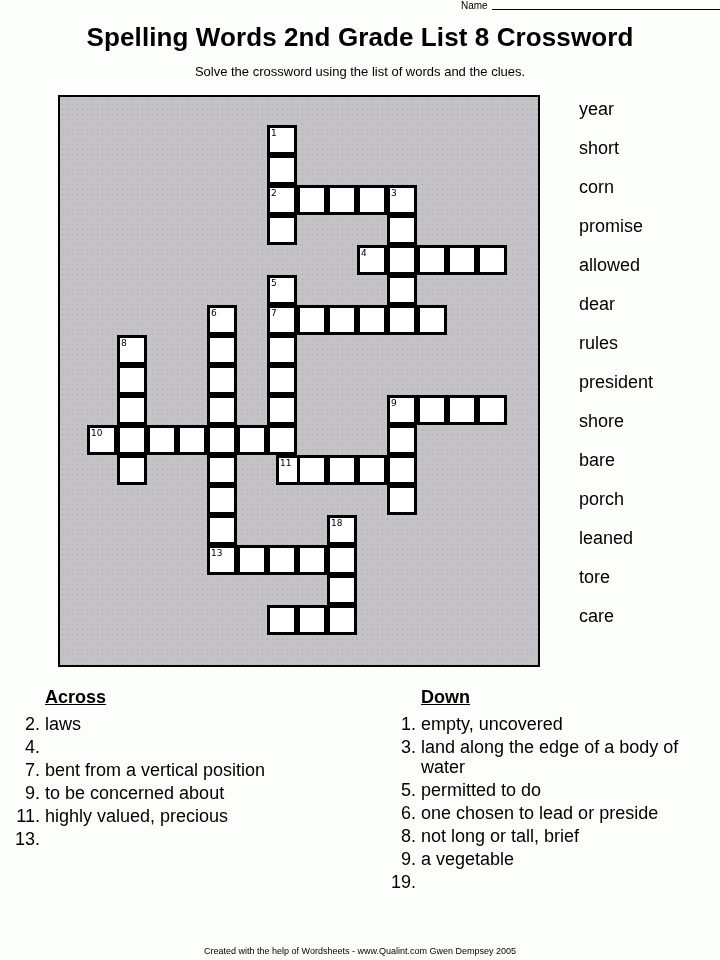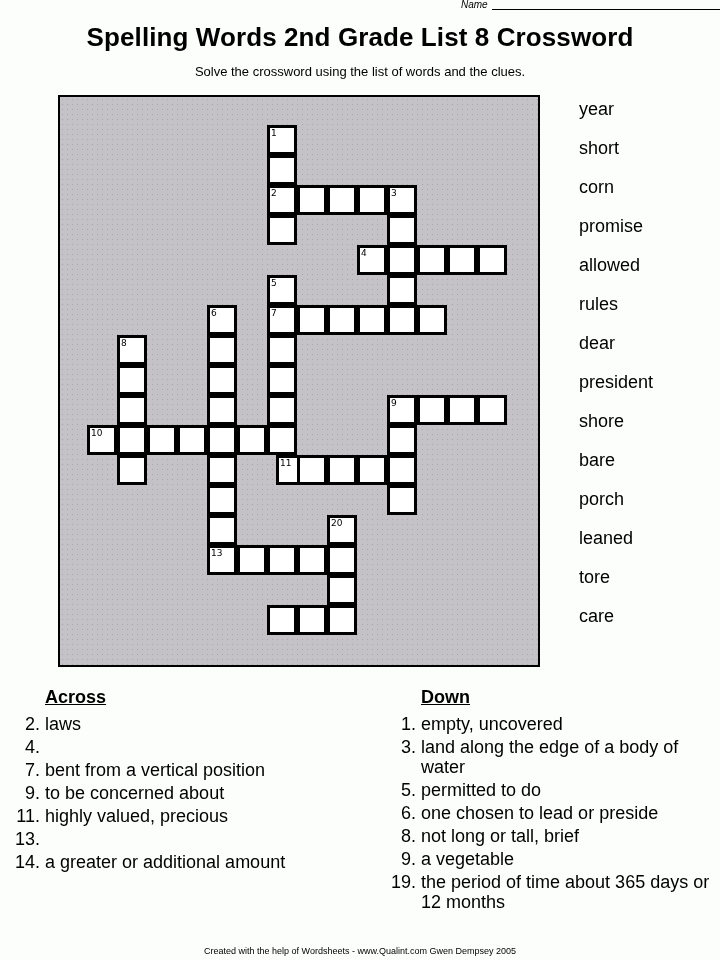--- a/index.html
+++ b/index.html
@@ -1,21 +1,21 @@
 <!DOCTYPE html>
 <html><head>
 <meta charset="utf-8">
 <style>
   html, body { margin: 0; padding: 0; }
   body {
     width: 720px; height: 960px; position: relative; overflow: hidden;
     background: #fcfefc; color: #000;
     font-family: "Liberation Sans", sans-serif;
   }
-  .name-row { position: absolute; left: 461px; top: 0px; height: 12px; display: flex; align-items: flex-start; font-style: italic; }
+  .name-row { position: absolute; left: 461px; top: 0px; height: 12px; display: flex; align-items: center; }
   .name-label { font-size: 10px; line-height: 10px; }
   .name-line { position: absolute; left: 31px; top: 9px; width: 228px; height: 0; border-top: 1px solid #000; }
   .title { position: absolute; left: 0; width: 720px; top: 20px; text-align: center;
     font-size: 26px; font-weight: bold; line-height: 34px; letter-spacing: 0.1px; }
   .subtitle { position: absolute; left: 0; width: 720px; top: 64px; text-align: center;
     font-size: 13px; line-height: 16px; }
   .grid-frame {
     position: absolute; left: 58px; top: 95px; width: 478px; height: 568px;
     border: 2px solid #000;
     background-color: #c4c2c6;
@@ -228,21 +228,21 @@
     <div class="cell" style="left: 238px; top: 359px;">
       <input maxlength="1" style="">
     </div>
     <div class="cell" style="left: 268px; top: 359px;">
       <input maxlength="1" style="">
     </div>
     <div class="cell" style="left: 298px; top: 359px;">
       <input maxlength="1" style="">
     </div>
     <div class="cell" style="left: 268px; top: 419px;">
-      <span class="num">20</span>
+      <span class="num">18</span>
       <input maxlength="1" style="">
     </div>
     <div class="cell" style="left: 268px; top: 449px;">
       <input maxlength="1" style="">
     </div>
     <div class="cell" style="left: 268px; top: 479px;">
       <input maxlength="1" style="">
     </div>
     <div class="cell" style="left: 268px; top: 509px;">
       <input maxlength="1" style="">
@@ -267,22 +267,22 @@
       <input maxlength="1" style="">
     </div>
   </div>
 
 <ul class="wordlist" id="wordlist">
     <li>year</li>
     <li>short</li>
     <li>corn</li>
     <li>promise</li>
     <li>allowed</li>
+    <li>dear</li>
     <li>rules</li>
-    <li>dear</li>
     <li>president</li>
     <li>shore</li>
     <li>bare</li>
     <li>porch</li>
     <li>leaned</li>
     <li>tore</li>
     <li>care</li>
   </ul>
 
 <div class="clues across">
@@ -303,24 +303,20 @@
         <span class="cnum">9.</span>
         <span class="ctext">to be concerned about</span>
       </div>
       <div class="clue">
         <span class="cnum">11.</span>
         <span class="ctext">highly valued, precious</span>
       </div>
       <div class="clue">
         <span class="cnum">13.</span>
       </div>
-      <div class="clue">
-        <span class="cnum">14.</span>
-        <span class="ctext">a greater or additional amount</span>
-      </div>
     </div>
 </div>
 
 <div class="clues down">
   <h2>Down</h2>
   <div id="down-list">
       <div class="clue">
         <span class="cnum">1.</span>
         <span class="ctext">empty, uncovered</span>
       </div>
@@ -339,18 +335,17 @@
       <div class="clue">
         <span class="cnum">8.</span>
         <span class="ctext">not long or tall, brief</span>
       </div>
       <div class="clue">
         <span class="cnum">9.</span>
         <span class="ctext">a vegetable</span>
       </div>
       <div class="clue">
         <span class="cnum">19.</span>
-        <span class="ctext">the period of time about 365 days or 12 months</span>
       </div>
     </div>
 </div>
 
 <div class="footer">Created with the help of Wordsheets - www.Qualint.com   Gwen Dempsey 2005</div>
 
 </body></html>

